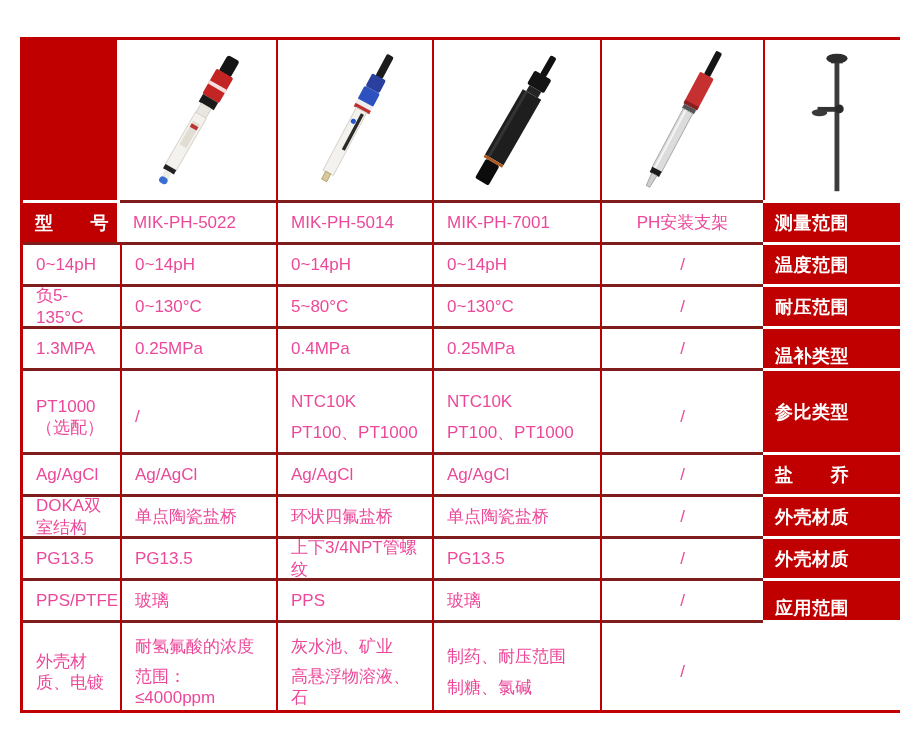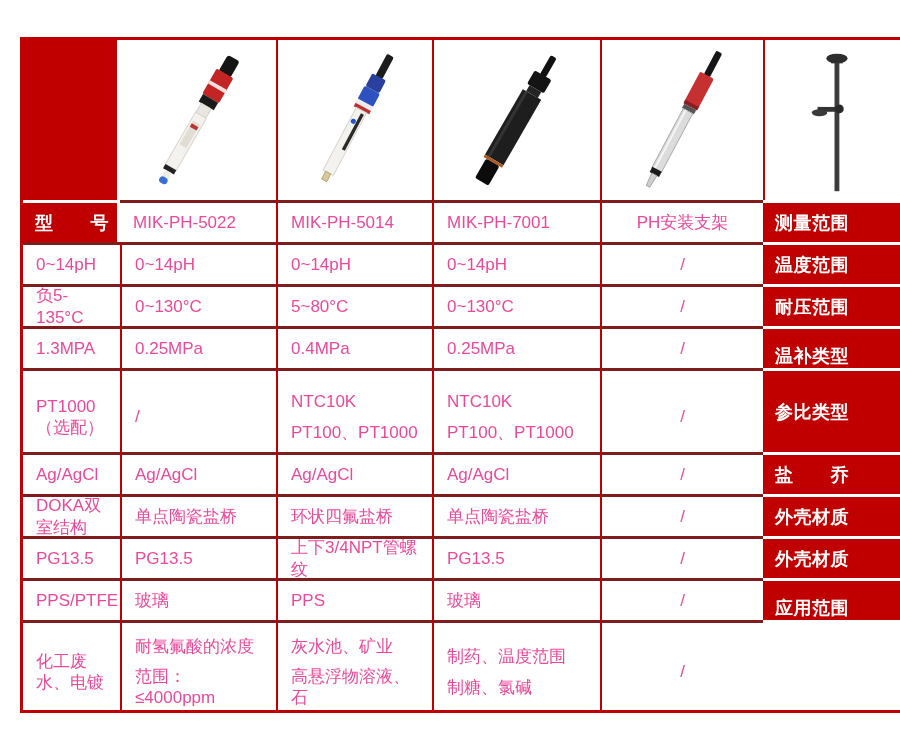--- a/index.html
+++ b/index.html
@@ -279,32 +279,32 @@
         <p>玻璃</p>
       </div>
     <div class="val sep center">
         <p>/</p>
       </div>
 
     <div class="lab top">
         <span>应用范围</span>
       </div>
     <div class="val top">
-        <p>化工废水、电镀</p>
+        <p>外壳材质、电镀</p>
       </div>
     <div class="val sep top">
         <p>耐氢氟酸的浓度</p>
         <p>范围：≤4000ppm</p>
       </div>
     <div class="val sep top">
         <p>灰水池、矿业</p>
         <p>高悬浮物溶液、石</p>
       </div>
     <div class="val sep top">
-        <p>制药、温度范围</p>
+        <p>制药、耐压范围</p>
         <p>制糖、氯碱</p>
       </div>
     <div class="val sep top center">
         <p>/</p>
       </div>
 
   </div>
 </div>
 
 </body></html>

